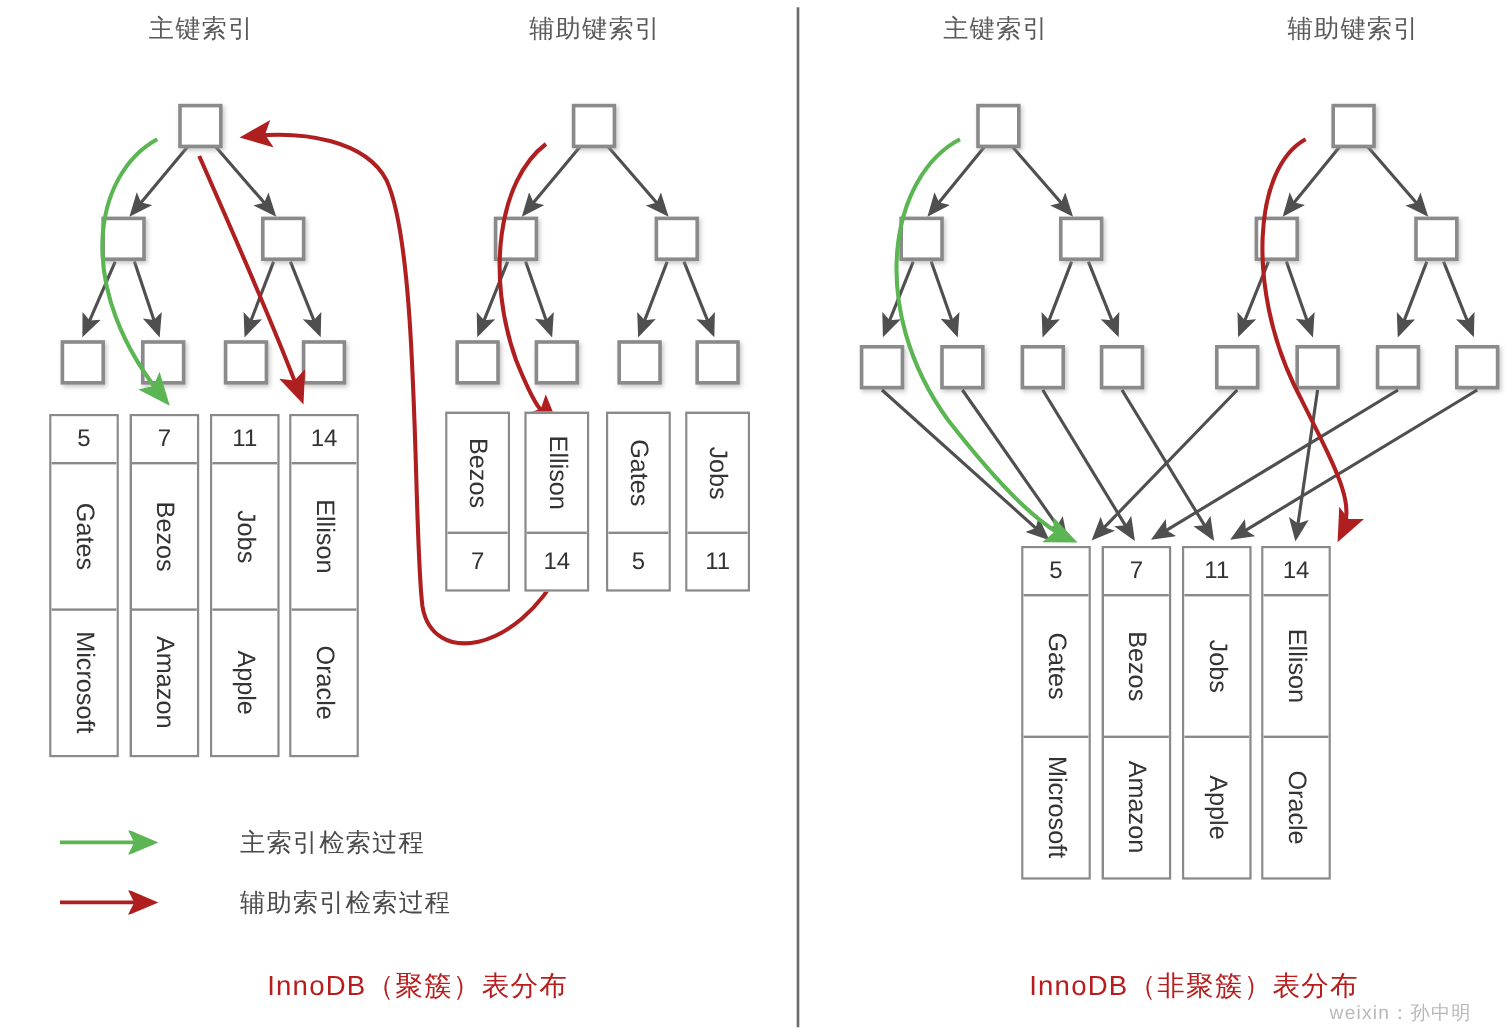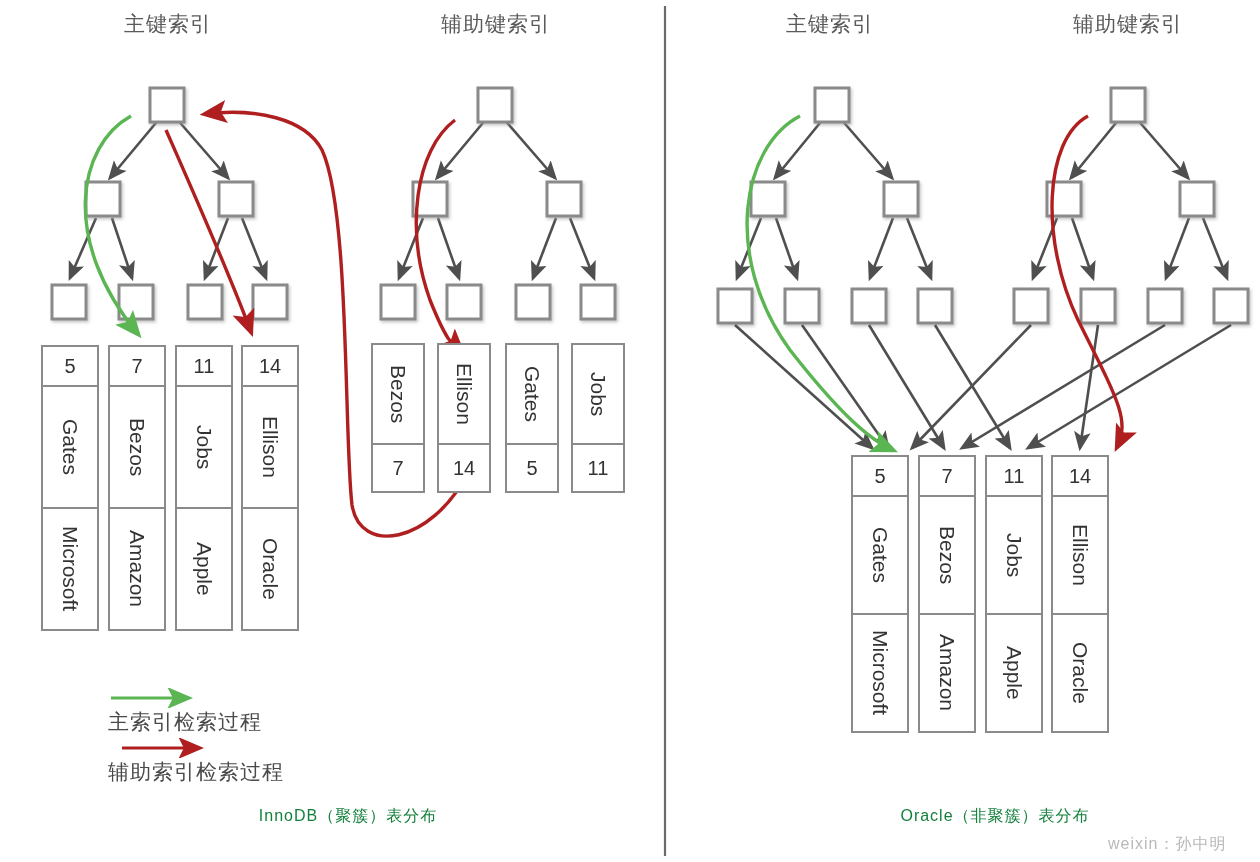--- a/index.html
+++ b/index.html
@@ -32,32 +32,31 @@
     position: absolute;
     font-size: 21px;
     color: #5a5a5a;
     white-space: nowrap;
     transform: translateX(-50%);
     letter-spacing: 1px;
   }
   
   .caption {
     position: absolute;
-    font-size: 16px;
-    color: #15803d;
+    font-size: 23px;
+    color: #b91c1c;
     white-space: nowrap;
     transform: translateX(-50%);
     letter-spacing: 1px;
   }
   
   .legend-row {
     position: absolute;
     display: flex;
     align-items: center;
-    flex-direction: column;
   }
   .legend-label {
     font-size: 21px;
     color: #4a4a4a;
     margin-left: 60px;
     white-space: nowrap;
     letter-spacing: 1px;
   }
   .legend-arrow {
     width: 92px;
@@ -313,17 +312,17 @@
         <marker id="lg-red" markerWidth="10" markerHeight="10" refX="5.5" refY="3.4" orient="auto">
           <path d="M0,0 L8,3.4 L0,6.8 L1.7,3.4 Z" fill="#b01f1f"></path>
         </marker>
       </defs>
       <line x1="2" y1="10" x2="76" y2="10" stroke="#b01f1f" stroke-width="3.2" marker-end="url(#lg-red)"></line>
     </svg>
     <span class="legend-label">辅助索引检索过程</span>
   </div>
 
   <div class="caption" style="left:348px; top:806px;">InnoDB（聚簇）表分布</div>
-  <div class="caption" style="left:995px; top:806px;">Oracle（非聚簇）表分布</div>
+  <div class="caption" style="left:995px; top:806px;">InnoDB（非聚簇）表分布</div>
 
   <div class="watermark" style="left:1108px; top:834px;">weixin：孙中明</div>
 
 </div>
 
 </body></html>

